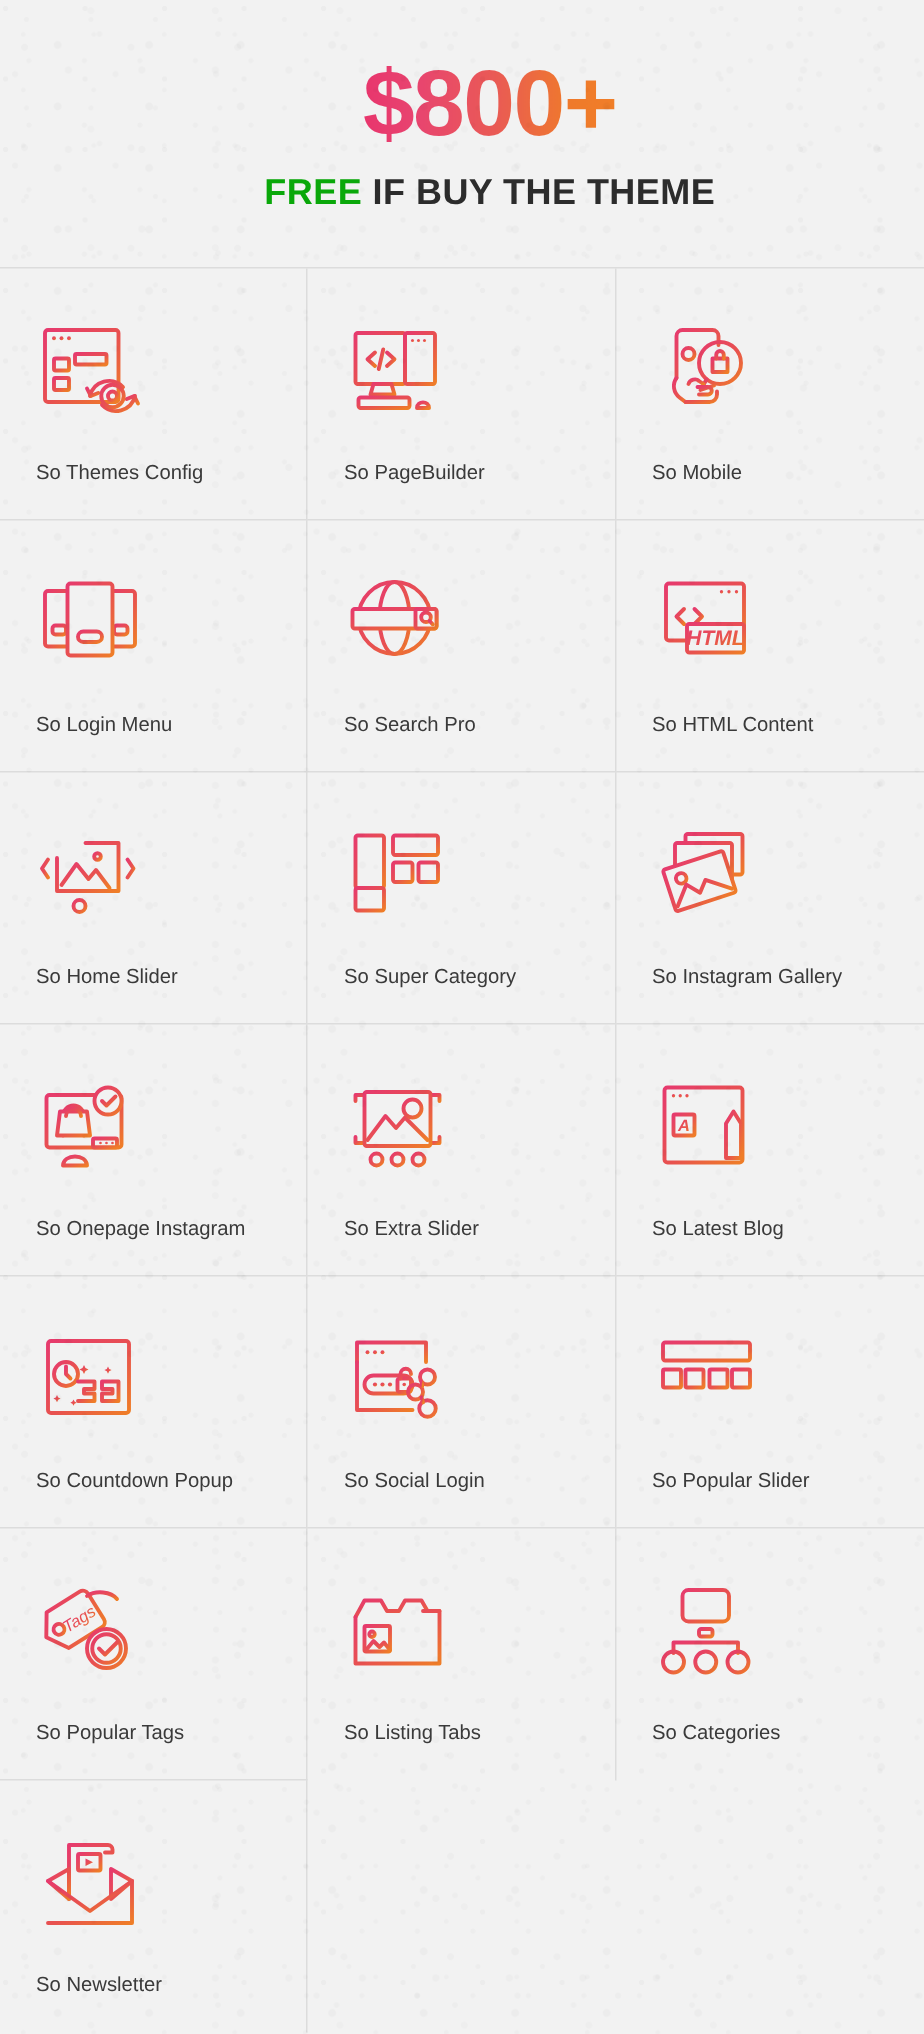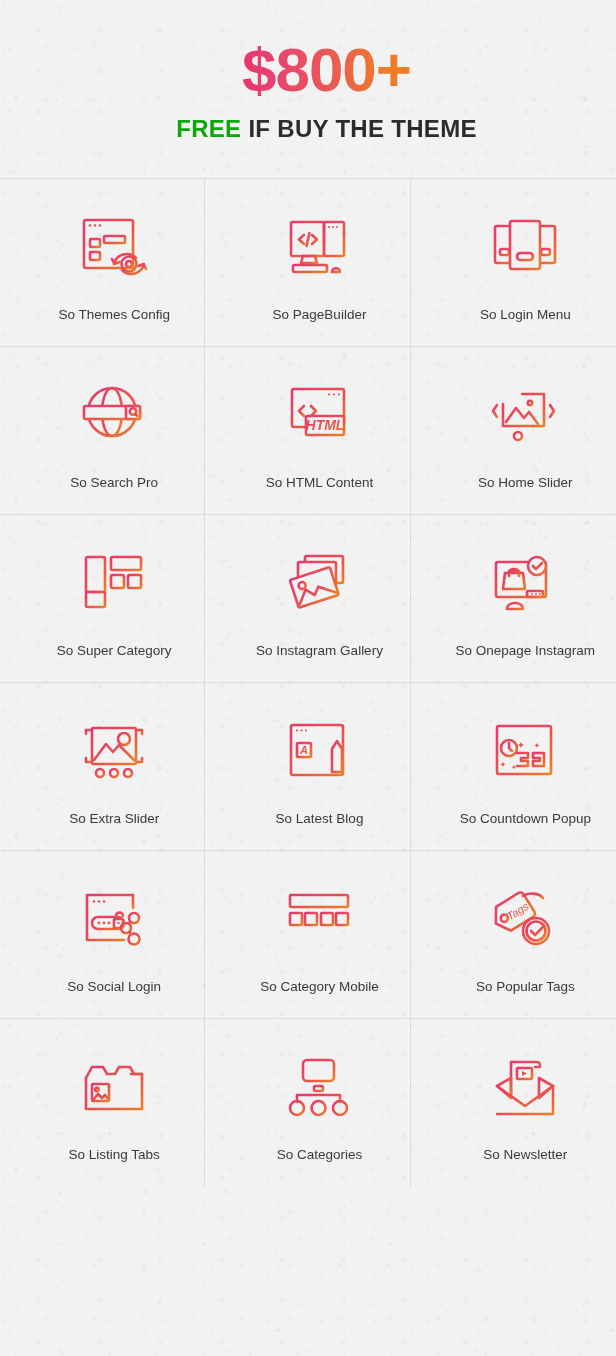--- a/index.html
+++ b/index.html
@@ -67,21 +67,21 @@
     grid-template-columns:repeat(3,1fr);
     border-top:1px solid #dcdcdc;
   }
   .cell{
     height:168px;
     box-sizing:border-box;
     border-right:1px solid #dcdcdc;
     border-bottom:1px solid #dcdcdc;
     display:flex;
     flex-direction:column;
-    align-items:center;
+    align-items:flex-start;
     justify-content:center;
     position:relative;
     padding-left:24px;
   }
   .cell:nth-child(3n){border-right:none;}
   .icon-wrap{
     height:92px;
     display:flex;align-items:center;justify-content:center;
     margin-top:-2px;
     font-style:italic;
@@ -159,20 +159,40 @@
             <line x1="26" y1="56.5" x2="29" y2="56.5"></line>
             <line x1="32" y1="56.5" x2="35" y2="56.5"></line>
 <path d="M49 60 c0-5 8-5 8 0 z"></path>
 </svg>
         </div>
         <div class="cap">So PageBuilder</div>
       </div>
       <div class="cell">
         <div class="icon-wrap">
           <svg width="72" height="72" viewBox="0 0 72 72" fill="none" stroke="url(#gr)" stroke-width="2.6" stroke-linecap="round" stroke-linejoin="round">
+<path d="M16 40 V12 a4 4 0 0 1 4-4 h20 a4 4 0 0 1 4 4 v6"></path>
+<line x1="25" y1="13" x2="33" y2="13"></line>
+<circle cx="24" cy="24" r="4"></circle>
+            <line x1="30" y1="22" x2="37" y2="22"></line>
+            <line x1="30" y1="26" x2="34" y2="26"></line>
+<circle cx="45" cy="30" r="14"></circle>
+<path d="M36 41 l-4 7 9-3"></path>
+<path d="M40 27 h10 v9 h-10 z"></path>
+            <path d="M42.5 27 v-2.5 a2.5 2.5 0 0 1 5 0 V27"></path>
+<path d="M16 40 c-3 4-2 10 2 13 l4 3"></path>
+<path d="M24 44 c1-3 5-4 7-2 l3 2"></path>
+<path d="M22 56 h16 a5 5 0 0 0 5-5 v-2"></path>
+<path d="M30 46 h7 a2.5 2.5 0 0 1 0 5 h-6"></path>
+</svg>
+        </div>
+        <div class="cap">So Mobile</div>
+      </div>
+      <div class="cell">
+        <div class="icon-wrap">
+          <svg width="72" height="72" viewBox="0 0 72 72" fill="none" stroke="url(#gr)" stroke-width="2.6" stroke-linecap="round" stroke-linejoin="round">
 <rect x="6" y="14" width="19" height="37" rx="2"></rect>
 <line x1="11" y1="22" x2="18" y2="22"></line>
             <line x1="11" y1="28" x2="16" y2="28"></line>
 <rect x="11" y="37" width="9" height="6" rx="2"></rect>
 <rect x="47" y="14" width="19" height="37" rx="2"></rect>
 <line x1="54" y1="22" x2="61" y2="22"></line>
             <line x1="56" y1="28" x2="61" y2="28"></line>
 <rect x="52" y="37" width="9" height="6" rx="2"></rect>
 <rect x="21" y="9" width="30" height="48" rx="2" fill="#f2f2f2"></rect>
 <line x1="28" y1="19" x2="44" y2="19"></line>
@@ -394,21 +414,21 @@
 <line x1="7" y1="53" x2="16" y2="53"></line>
             <line x1="20" y1="53" x2="21" y2="53"></line>
             <line x1="25" y1="53" x2="34" y2="53"></line>
             <line x1="38" y1="53" x2="39" y2="53"></line>
             <line x1="43" y1="53" x2="53" y2="53"></line>
             <line x1="57" y1="53" x2="58" y2="53"></line>
             <line x1="62" y1="53" x2="65" y2="53"></line>
 <line x1="7" y1="59" x2="65" y2="59"></line>
 </svg>
         </div>
-        <div class="cap">So Category Mobile</div>
+        <div class="cap">So Popular Slider</div>
       </div>
       <div class="cell">
         <div class="icon-wrap">
           <svg width="72" height="72" viewBox="0 0 72 72" fill="none" stroke="url(#gr)" stroke-width="2.6" stroke-linecap="round" stroke-linejoin="round">
 <g transform="rotate(-32 34 32)">
 <path d="M16 10 h26 a4 4 0 0 1 4 4 v20 a4 4 0 0 1-4 4 h-26 l-9-14 z"></path>
 <circle cx="17" cy="24" r="3.6"></circle>
 <text x="32" y="29" font-family="Liberation Sans, sans-serif" font-size="11" fill="url(#gr)" stroke="none" text-anchor="middle">Tags</text>
 </g>
 <path d="M34 12 c6-4 16-3 20 2"></path>

